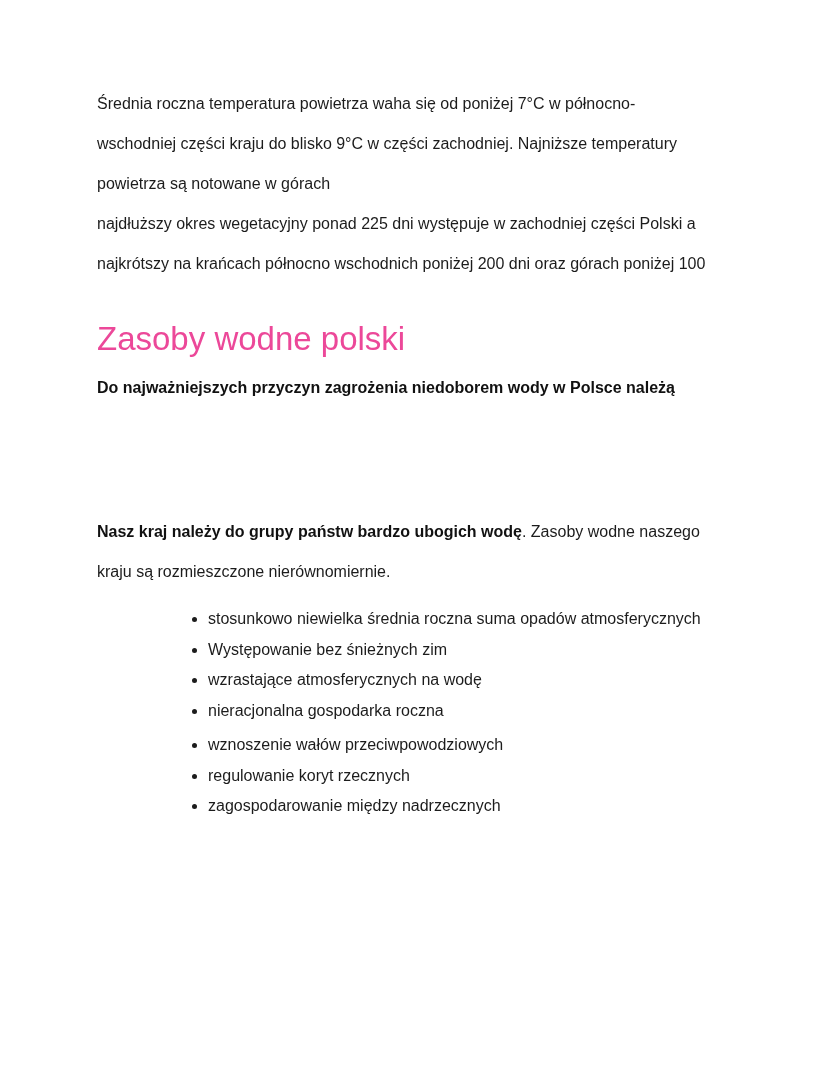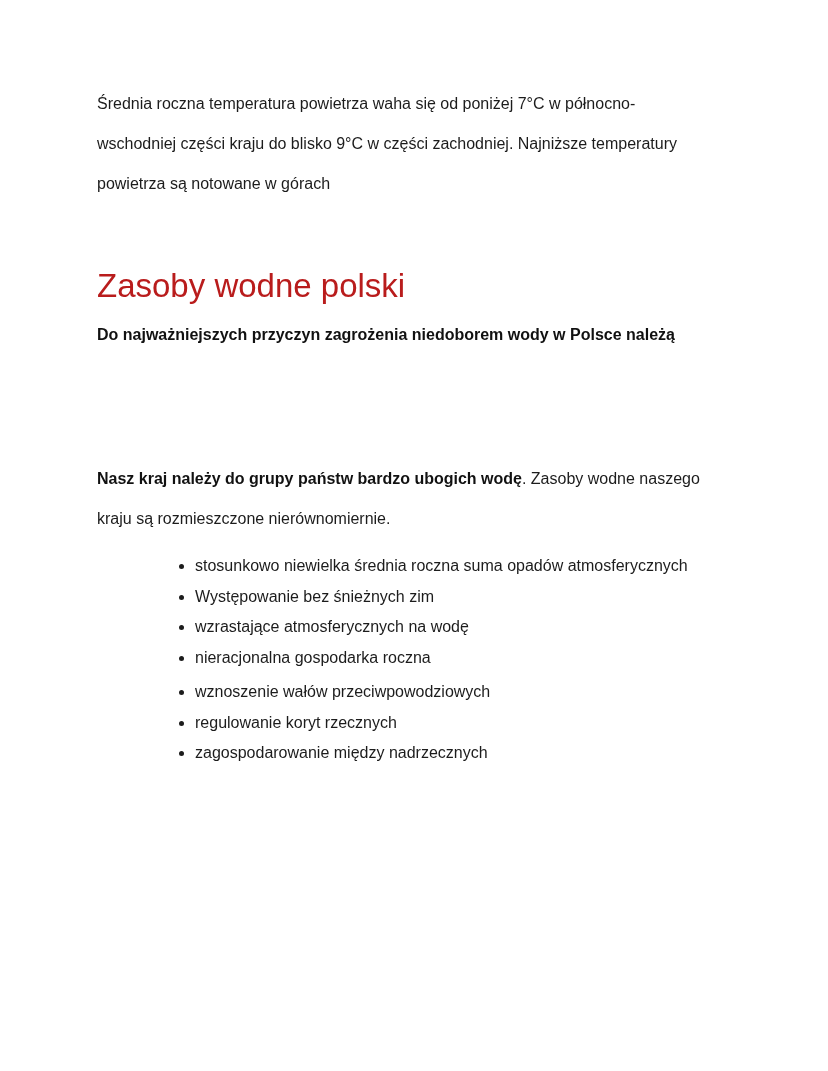--- a/index.html
+++ b/index.html
@@ -25,47 +25,49 @@
     line-height: 40px;
     margin: 0;
   }
   .w-narrow { max-width: 615px; }
   .w-mid    { max-width: 640px; }
   .w-wide   { max-width: 660px; }
   .doc-heading {
     font-size: 33px;
     line-height: 48px;
     font-weight: 400;
-    color: #b91c1c;
-    margin: 58px 0 0 0;
+    color: #ec4899;
+    margin: 31px 0 0 0;
   }
   .p-water { margin-top: 104px; }
   .bold { font-weight: 700; color: #111111; }
   .subhead-1 { margin-top: 5px; }
   .subhead-2 { margin-top: 31px; }
   ul.doc-list {
     margin: 0;
     padding-left: 98px;
     list-style: disc;
   }
   ul.list-causes  { margin-top: 12px; }
   ul.list-actions { margin-top: 4px; }
   ul.doc-list li {
     font-size: 16px;
     line-height: 30.5px;
+    margin-left: 13px;
   }
 </style>
 </head>
 <body>
 
 <div class="page">
   <div class="content">
 
     <p class="p-body w-narrow">Średnia roczna temperatura powietrza waha się od poniżej 7°C w północno- wschodniej części kraju do blisko 9°C w części zachodniej. Najniższe temperatury powietrza są notowane w górach</p>
 
+    <p class="p-body w-narrow">najdłuższy okres wegetacyjny ponad 225 dni występuje w zachodniej części Polski a najkrótszy na krańcach północno wschodnich poniżej 200 dni oraz górach poniżej 100</p>
 
     <h1 class="doc-heading">Zasoby wodne polski</h1>
 
     <p class="p-body w-wide bold subhead-1">Do najważniejszych przyczyn zagrożenia niedoborem wody w Polsce należą</p>
 
     <p class="p-body w-mid p-water"><span class="bold">Nasz kraj należy do grupy państw bardzo ubogich wodę</span><span>. Zasoby wodne naszego kraju są rozmieszczone nierównomiernie.</span></p>
 
     <ul class="doc-list list-causes">
       <li>stosunkowo niewielka średnia roczna suma opadów atmosferycznych</li>
       <li>Występowanie bez śnieżnych zim</li>

